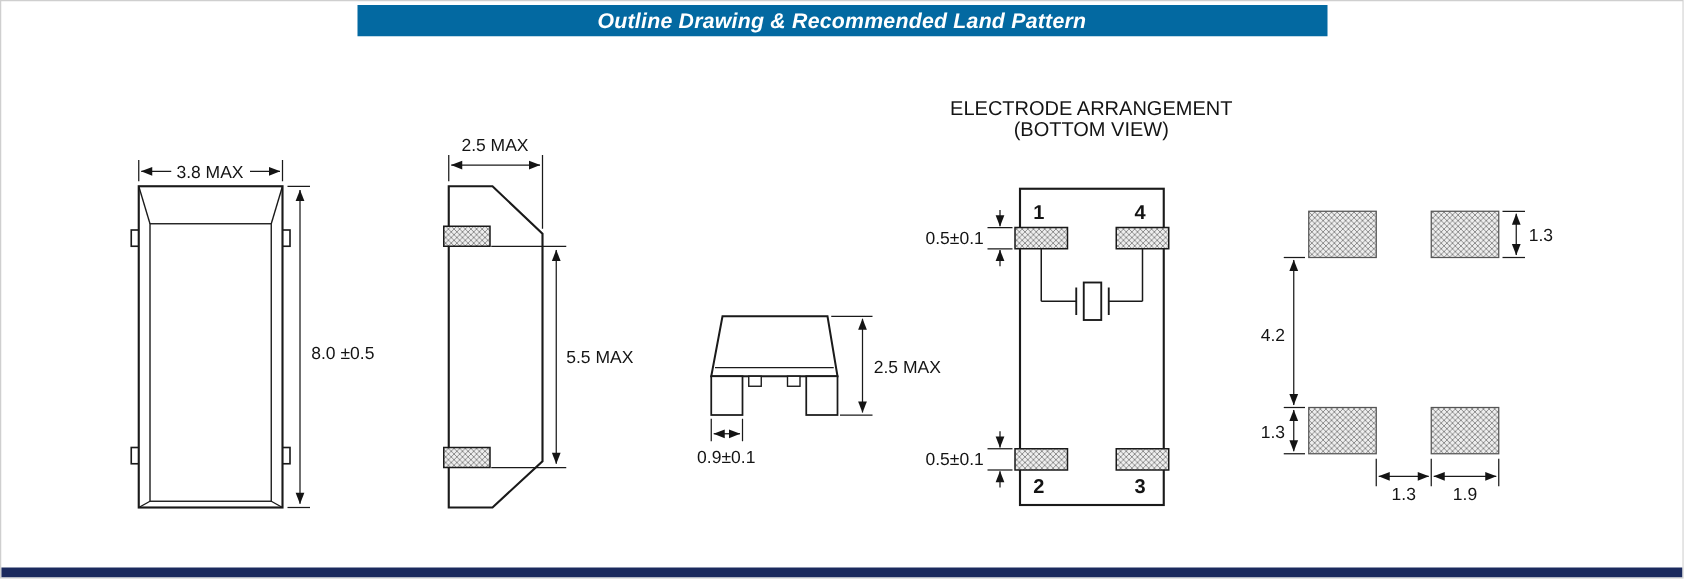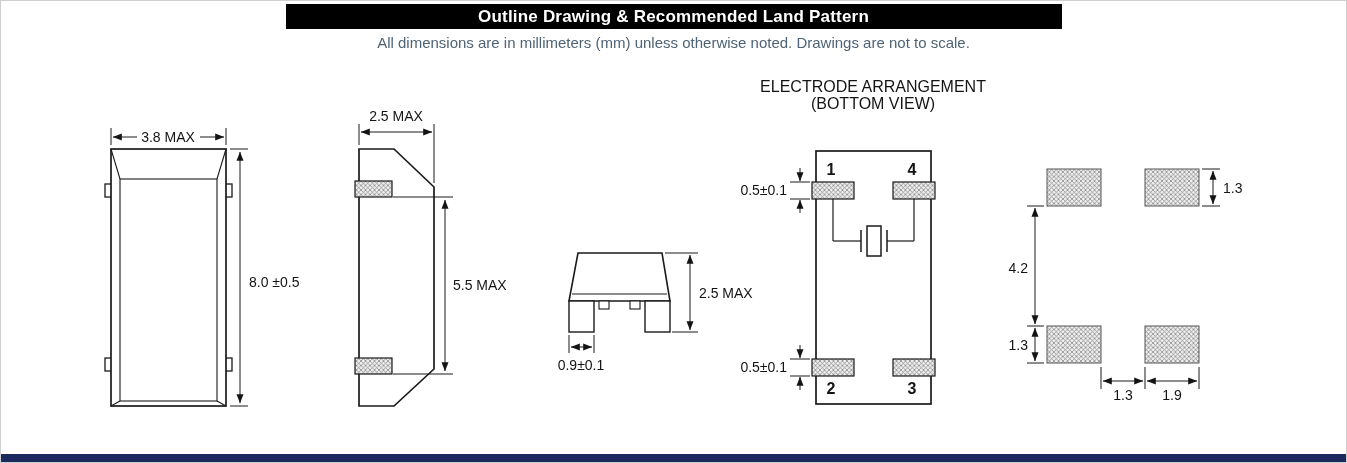--- a/index.html
+++ b/index.html
@@ -13,25 +13,24 @@
   svg.drawings{position:absolute;top:0;left:0;}
   .dim{font-family:"Liberation Sans",sans-serif;font-size:14px;fill:#141414;}
   .num{font-family:"Liberation Sans",sans-serif;font-size:16px;font-weight:bold;fill:#141414;}
   .cap{font-family:"Liberation Sans",sans-serif;font-size:16px;fill:#141414;}
 </style>
 </head>
 <body>
 
 <div class="page">
 
-  <div class="title-bar" style="background: #000000;">
+  <div class="title-bar" style="background: #0369a1; font-style: italic;">
     <span>Outline Drawing &amp; Recommended Land Pattern</span>
   </div>
 
-  <div class="subtitle" style="color: rgb(78, 99, 117);">All dimensions are in millimeters (mm) unless otherwise noted. Drawings are not to scale.</div>
 
   <svg class="drawings" width="1347" height="463" viewBox="0 0 1347 463">
     <defs>
       <pattern id="hatch" width="4.5" height="4.5" patternUnits="userSpaceOnUse">
         <rect width="4.5" height="4.5" fill="#eeeeee"></rect>
         <path d="M0,0 L4.5,4.5 M4.5,0 L0,4.5" stroke="#808080" stroke-width="0.7"></path>
       </pattern>
       <marker id="arr" markerWidth="10" markerHeight="8" refX="9.3" refY="4" orient="auto-start-reverse" markerUnits="userSpaceOnUse">
         <path d="M0.5,0.5 L9.5,4 L0.5,7.5 Z" fill="#141414"></path>
       </marker>

